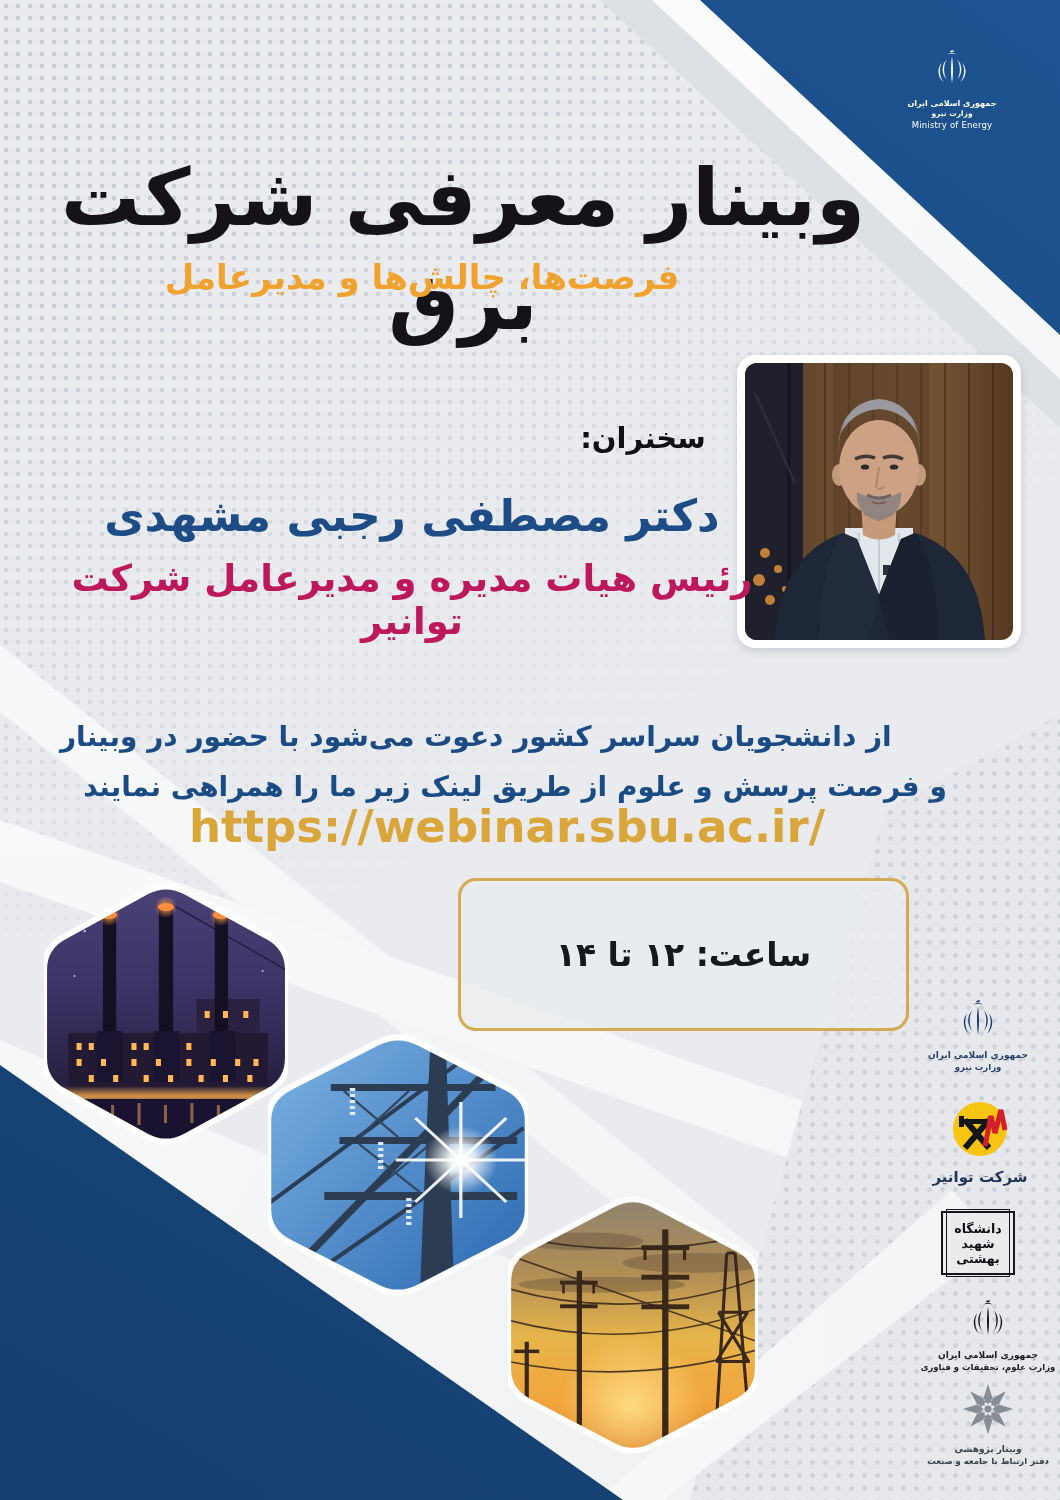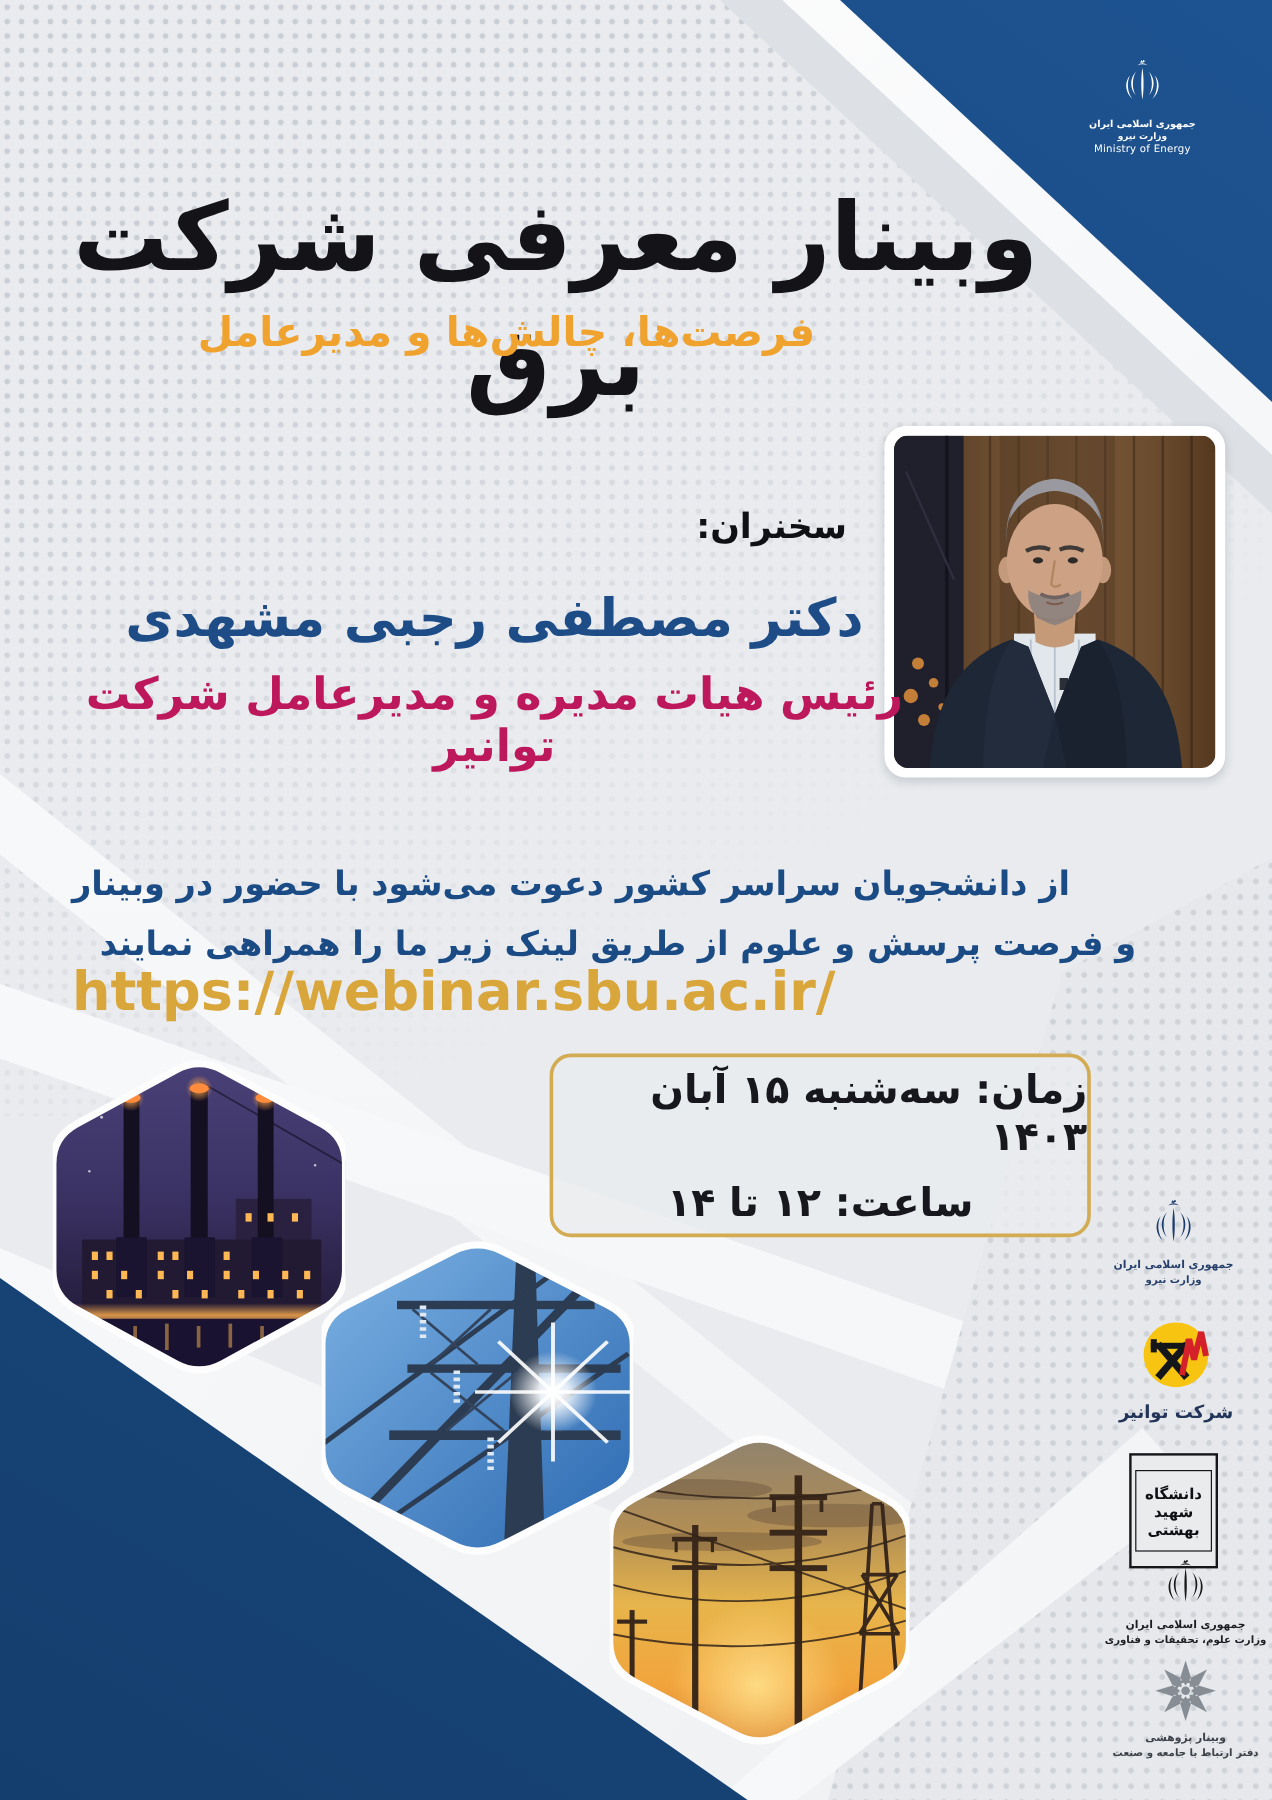--- a/index.html
+++ b/index.html
@@ -41,21 +41,21 @@
   .subtitle{
     top:257px;left:0;width:844px;text-align:center;
     font-size:34px;font-weight:800;color:#f0a22e;
   }
   .speaker-label{top:421px;left:543px;width:200px;text-align:center;font-size:29px;font-weight:800;color:#101114;}
   .speaker-name{top:490px;left:30px;width:764px;text-align:center;font-size:44px;font-weight:800;color:#1d4c86;}
   .speaker-role{top:557px;left:26px;width:772px;text-align:center;font-size:37px;font-weight:700;color:#be185d;}
   .inv1{top:720px;left:60px;width:910px;text-align:left;font-size:28px;font-weight:700;color:#1b4b84;}
   .inv2{top:770px;left:60px;width:910px;text-align:center;font-size:28px;font-weight:700;color:#1b4b84;}
   .url{
-    top:800px;left:60px;width:894px;direction:ltr;
+    top:800px;left:60px;width:894px;text-align:center;direction:ltr;
     font-size:45px;font-weight:800;color:#d9a63c;letter-spacing:0px;
   }
   .schedule-box{
     top:878px;left:458px;width:445px;height:147px;border:3px solid #d2ab52;border-radius:18px;
     background:rgba(233,235,238,0.82);
     display:flex;flex-direction:column;justify-content:center;align-items:center;gap:16px;
   }
   .schedule-box .row{font-size:33px;font-weight:800;color:#17181d;direction:rtl;}
   
   .photo-frame{
@@ -77,21 +77,21 @@
   .moe-top .t3{font-size:8.5px;margin-top:2px;letter-spacing:.2px;}
   
   .sp{position:absolute;text-align:center;}
   .sp .cap1{font-size:9px;font-weight:700;direction:rtl;}
   .sp .cap2{font-size:8.5px;font-weight:700;direction:rtl;}
   .sp-energy{top:1000px;left:918px;width:120px;color:#1c3c6e;}
   .sp-energy .cap1,.sp-energy .cap2{color:#27406b;margin-top:2px;}
   .sp-tavanir{top:1100px;left:916px;width:128px;}
   .sp-tavanir .cap1{font-size:15px;font-weight:700;color:#223457;margin-top:6px;}
   .sbu-box{
-    position:absolute;top:1211px;left:941px;width:74px;height:96px;
+    position:absolute;top:1211px;left:941px;width:74px;height:64px;
     border:2.5px solid #15161a;background:#e9ebed;box-sizing:border-box;
     display:flex;align-items:center;justify-content:center;
   }
   .sbu-inner{
     border:1px solid #15161a;width:62px;height:66px;display:flex;align-items:center;justify-content:center;
     font-size:12.5px;font-weight:900;line-height:1.2;color:#0f1013;direction:rtl;text-align:center;
   }
   .sp-msrt{top:1300px;left:920px;width:136px;color:#17181a;}
   .sp-msrt .cap1,.sp-msrt .cap2{color:#1c1d22;margin-top:2px;}
   .sp-research{top:1382px;left:920px;width:136px;color:#878d95;}
@@ -261,21 +261,20 @@
   </div>
 
   <div class="abs speaker-name fa">دکتر مصطفی رجبی مشهدی</div>
   <div class="abs speaker-role fa">رئیس هیات مدیره و مدیرعامل شرکت توانیر</div>
 
   <div class="abs inv1 fa">از دانشجویان سراسر کشور دعوت می‌شود با حضور در وبینار</div>
   <div class="abs inv2 fa">و فرصت پرسش و علوم از طریق لینک زیر ما را همراهی نمایند</div>
   <div class="abs url">https://webinar.sbu.ac.ir/</div>
 
   <div class="abs schedule-box">
-    <div class="row">زمان: سه‌شنبه ۱۵ آبان ۱۴۰۳</div>
     <div class="row">ساعت: ۱۲ تا ۱۴</div>
   </div>
 
   <div class="hex hex1">
     <svg viewBox="0 0 240 266" preserveAspectRatio="none">
       <g clip-path="url(#hexclip)">
         <rect width="240" height="266" fill="url(#g-night)"></rect>
         <g fill="#ffffff" opacity=".7">
             <circle cx="40" cy="50" r="1.2"></circle>
             <circle cx="200" cy="40" r="1.2"></circle>

